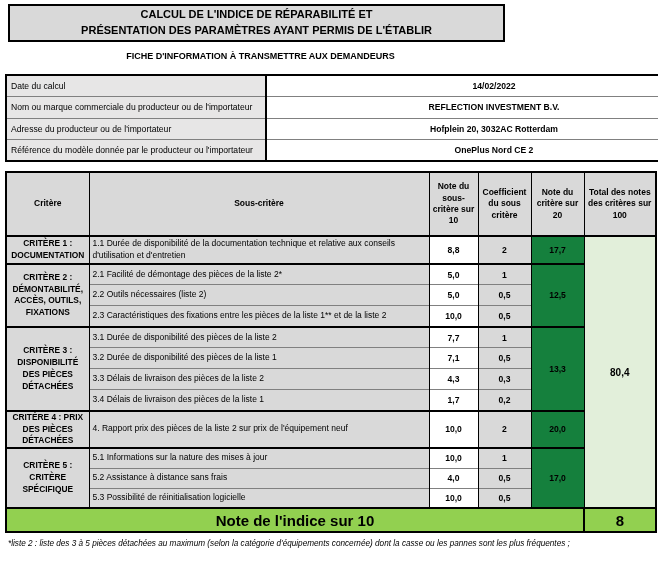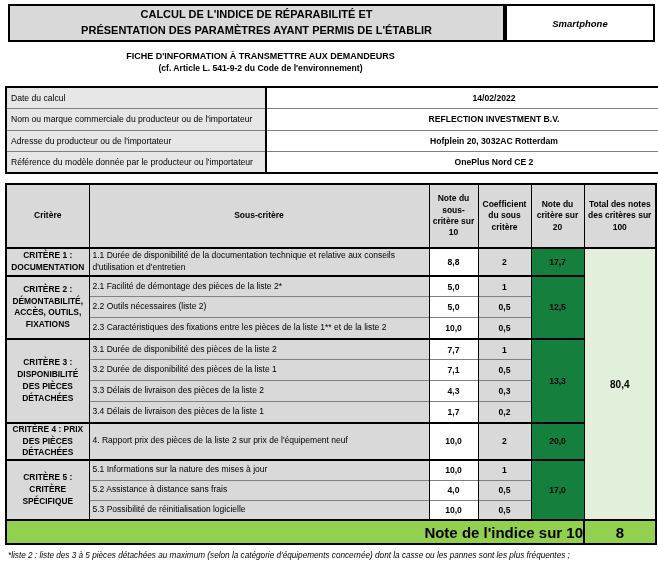--- a/index.html
+++ b/index.html
@@ -50,44 +50,40 @@
 
   td.crit { background:#d9d9d9; font-weight:bold; font-size:8.4px; text-align:center; line-height:1.4; padding:0 2px; }
   td.sub  { background:#d9d9d9; font-size:8.5px; padding:1px 3px; line-height:1.4; }
   td.score10 { background:#ffffff; font-weight:bold; font-size:8.6px; text-align:center; }
   td.coef    { background:#d9d9d9; font-weight:bold; font-size:8.6px; text-align:center; }
   td.score20 { background:#15803d; font-weight:bold; font-size:8.6px; text-align:center; }
   td.total   { background:#e2efda; font-weight:bold; font-size:10px; text-align:center; }
 
   tr.final-row { height:24px; }
   tr.final-row td { border-top:2.5px solid #000; background:#92d050; }
-  td.final-label { text-align:right; font-weight:bold; font-size:15px; }
+  td.final-label { text-align:center; font-weight:bold; font-size:15px; }
   td.final-value { text-align:center; font-weight:bold; font-size:15px; border-left:2px solid #000; }
 
   
   .footnotes { margin:4px 0 0 8px; font-style:italic; font-size:8.2px; line-height:1.65; }
 </style>
 </head>
 <body>
 
 <div class="page">
 
   <div class="title-row">
     <div class="title-box">
       <div>CALCUL DE L'INDICE DE RÉPARABILITÉ ET</div>
       <div>PRÉSENTATION DES PARAMÈTRES AYANT PERMIS DE L'ÉTABLIR</div>
     </div>
-    <div class="category-box">
-      <span>Smartphone</span>
-    </div>
   </div>
 
   <div class="subtitle">
     <div class="l1">FICHE D'INFORMATION À TRANSMETTRE AUX DEMANDEURS</div>
-    <div class="l2">(cf. Article L. 541-9-2 du Code de l'environnement)</div>
   </div>
 
   <table class="info-table">
     <tbody>
       <tr>
         <td class="info-label">Date du calcul</td>
         <td class="info-value">14/02/2022</td>
       </tr>
       <tr>
         <td class="info-label">Nom ou marque commerciale du producteur ou de l'importateur</td>

